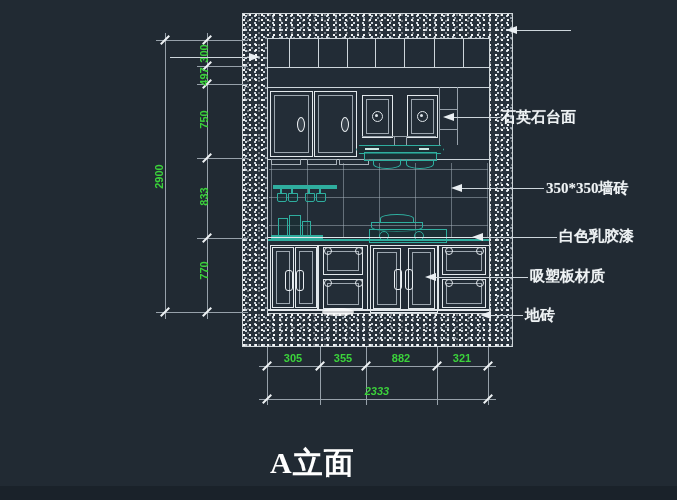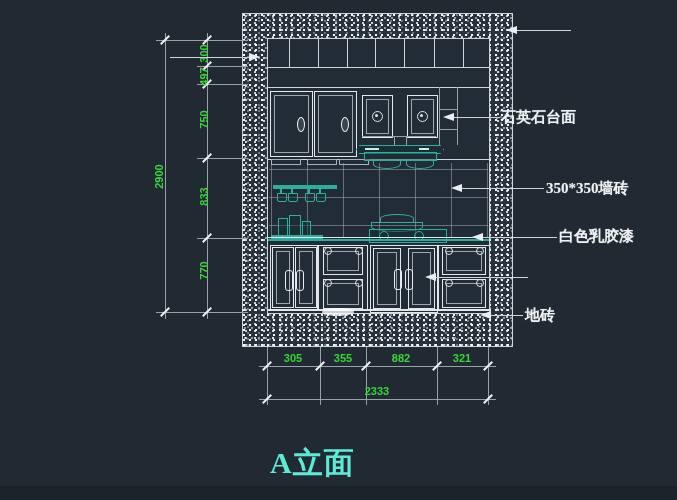--- a/index.html
+++ b/index.html
@@ -221,43 +221,44 @@
   <div class="tick" style="left:360px;top:365px;"></div>
   <div class="tick" style="left:431px;top:365px;"></div>
   <div class="tick" style="left:482px;top:365px;"></div>
   <div class="hdim" style="left:271px;top:352px;">305</div>
   <div class="hdim" style="left:321px;top:352px;">355</div>
   <div class="hdim" style="left:379px;top:352px;">882</div>
   <div class="hdim" style="left:440px;top:352px;">321</div>
   <div class="lnh" style="left:259px;top:399px;width:237px;"></div>
   <div class="tick" style="left:261px;top:398px;"></div>
   <div class="tick" style="left:482px;top:398px;"></div>
-  <div class="hdim" style="left:355px;top:385px;">2333</div>
+  <div class="hdim" style="left:355px;top:385px;font-style:italic;">2333</div>
 
   <div class="wlnh" style="left:170px;top:57px;width:80px;"></div>
   <div class="arrR" style="left:249px;top:53px;"></div>
 
   <div class="wlnh" style="left:514px;top:30px;width:57px;"></div>
   <div class="arrL" style="left:506px;top:26px;"></div>
 
   <div class="lab" style="left:501px;top:108px;">石英石台面</div>
   <div class="wlnh" style="left:452px;top:117px;width:48px;"></div>
   <div class="arrL" style="left:443px;top:113px;"></div>
 
   <div class="lab" style="left:546px;top:179px;">350*350墙砖</div>
   <div class="wlnh" style="left:460px;top:188px;width:84px;"></div>
   <div class="arrL" style="left:451px;top:184px;"></div>
 
   <div class="lab" style="left:559px;top:227px;">白色乳胶漆</div>
   <div class="wlnh" style="left:481px;top:237px;width:76px;"></div>
   <div class="arrL" style="left:472px;top:233px;"></div>
 
+  <div class="lab" style="left:530px;top:267px;">吸塑板材质</div>
   <div class="wlnh" style="left:434px;top:277px;width:94px;"></div>
   <div class="arrL" style="left:425px;top:273px;"></div>
 
   <div class="lab" style="left:525px;top:306px;">地砖</div>
   <div class="wlnh" style="left:489px;top:315px;width:34px;"></div>
   <div class="arrL" style="left:480px;top:311px;"></div>
 
-  <div class="abs" style="left:270px;top:443px;color:#5eead4;font-size:30px;font-weight:bold;letter-spacing:1px;">A立面</div>
+  <div class="abs" style="left:270px;top:443px;color:#ffffff;font-size:30px;font-weight:bold;letter-spacing:1px;">A立面</div>
 
   <div class="abs" style="left:0;top:486px;width:677px;height:14px;background:#1a222a;"></div>
 </div>
 
 </body></html>

